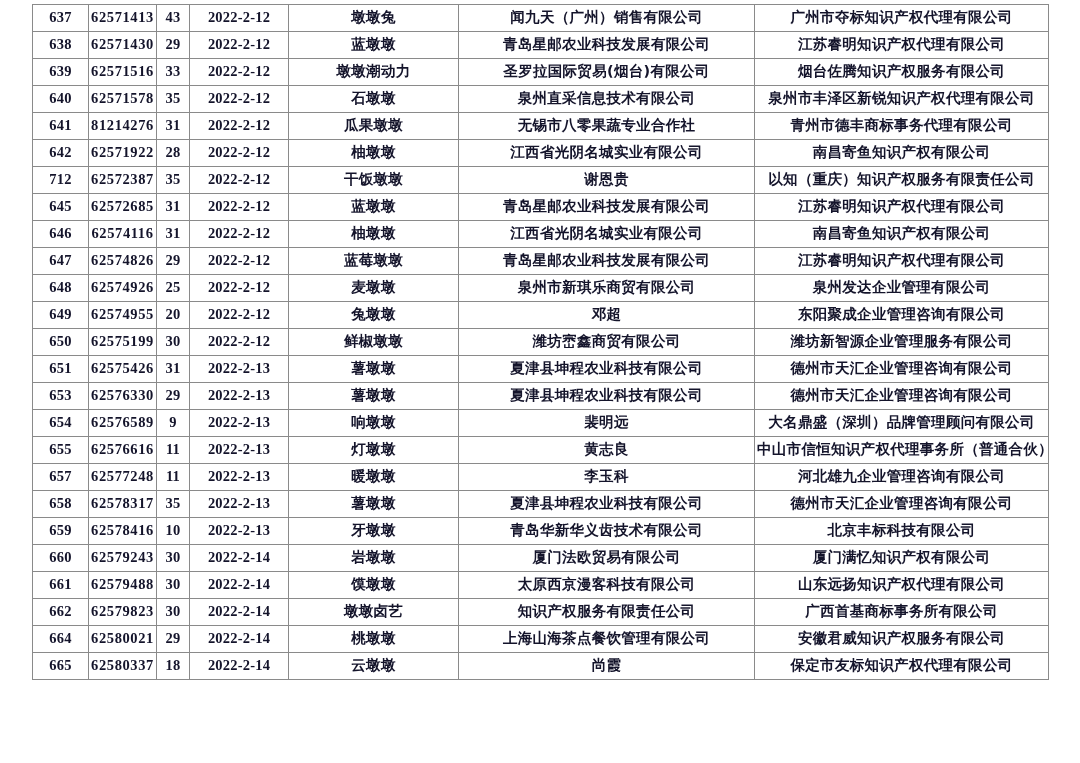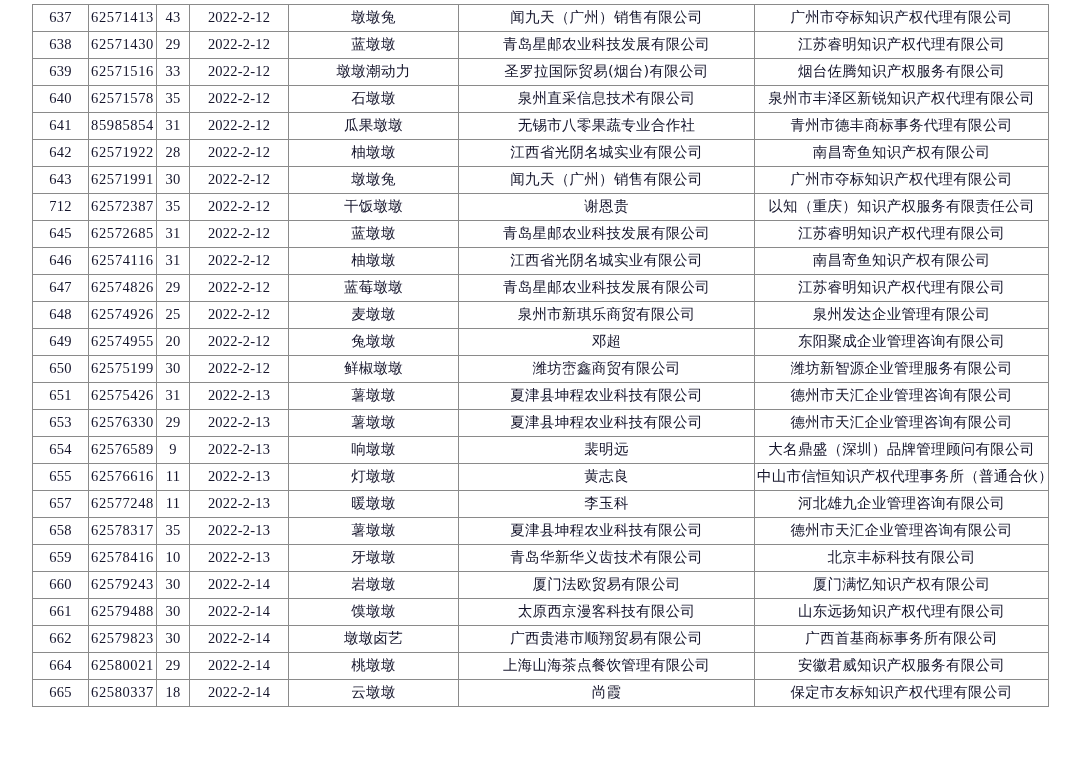--- a/index.html
+++ b/index.html
@@ -12,20 +12,21 @@
     height: 763px;
     font-family: "Liberation Serif", "DejaVu Serif", serif;
     color: #1a1a2e;
     overflow: hidden;
   }
   .page {
     position: relative;
     width: 1080px;
     height: 763px;
     background: #ffffff;
+    font-weight: bold;
   }
   .table-wrap {
     position: absolute;
     left: 32px;
     top: 4px;
     width: 1016px;
   }
   table.data-table {
     border-collapse: collapse;
     table-layout: fixed;
@@ -111,46 +112,37 @@
             <td class="seq">640</td>
             <td class="reg">62571578</td>
             <td class="cls">35</td>
             <td class="date">2022-2-12</td>
             <td class="name">石墩墩</td>
             <td class="app">泉州直采信息技术有限公司</td>
             <td class="agy">泉州市丰泽区新锐知识产权代理有限公司</td>
           </tr>
           <tr>
             <td class="seq">641</td>
-            <td class="reg">85985854</td>
+            <td class="reg">81214276</td>
             <td class="cls">31</td>
             <td class="date">2022-2-12</td>
             <td class="name">瓜果墩墩</td>
             <td class="app">无锡市八零果蔬专业合作社</td>
             <td class="agy">青州市德丰商标事务代理有限公司</td>
           </tr>
           <tr>
             <td class="seq">642</td>
             <td class="reg">62571922</td>
             <td class="cls">28</td>
             <td class="date">2022-2-12</td>
             <td class="name">柚墩墩</td>
             <td class="app">江西省光阴名城实业有限公司</td>
             <td class="agy">南昌寄鱼知识产权有限公司</td>
           </tr>
           <tr>
-            <td class="seq">643</td>
-            <td class="reg">62571991</td>
-            <td class="cls">30</td>
-            <td class="date">2022-2-12</td>
-            <td class="name">墩墩兔</td>
-            <td class="app">闻九天（广州）销售有限公司</td>
-            <td class="agy">广州市夺标知识产权代理有限公司</td>
-          </tr>
-          <tr>
             <td class="seq">712</td>
             <td class="reg">62572387</td>
             <td class="cls">35</td>
             <td class="date">2022-2-12</td>
             <td class="name">干饭墩墩</td>
             <td class="app">谢恩贵</td>
             <td class="agy">以知（重庆）知识产权服务有限责任公司</td>
           </tr>
           <tr>
             <td class="seq">645</td>
@@ -286,21 +278,21 @@
             <td class="name">馍墩墩</td>
             <td class="app">太原西京漫客科技有限公司</td>
             <td class="agy">山东远扬知识产权代理有限公司</td>
           </tr>
           <tr>
             <td class="seq">662</td>
             <td class="reg">62579823</td>
             <td class="cls">30</td>
             <td class="date">2022-2-14</td>
             <td class="name">墩墩卤艺</td>
-            <td class="app">广西贵港市顺翔贸易有限公司</td>
+            <td class="app">知识产权服务有限责任公司</td>
             <td class="agy">广西首基商标事务所有限公司</td>
           </tr>
           <tr>
             <td class="seq">664</td>
             <td class="reg">62580021</td>
             <td class="cls">29</td>
             <td class="date">2022-2-14</td>
             <td class="name">桃墩墩</td>
             <td class="app">上海山海茶点餐饮管理有限公司</td>
             <td class="agy">安徽君威知识产权服务有限公司</td>

